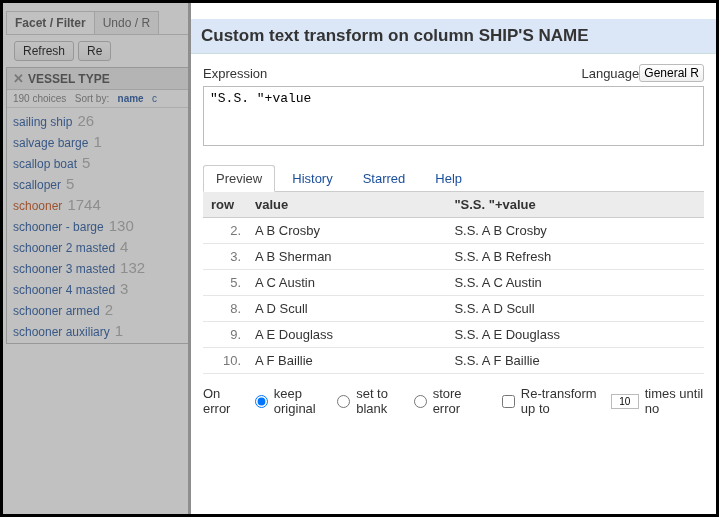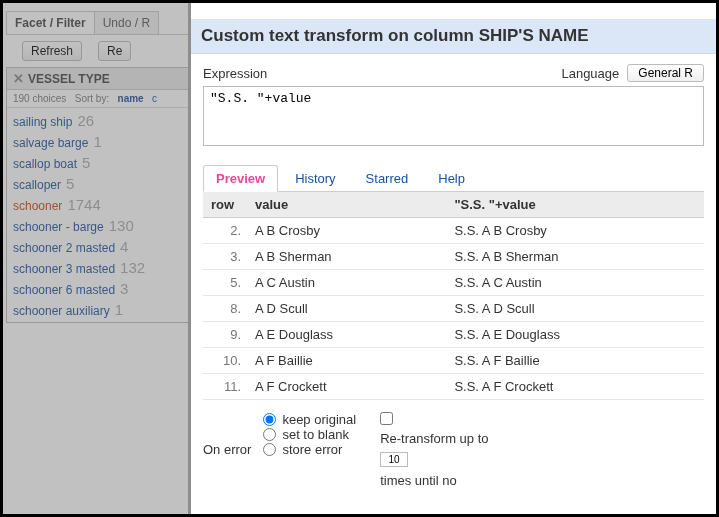--- a/index.html
+++ b/index.html
@@ -3,54 +3,54 @@
 <meta charset="utf-8">
 <style>
 * { box-sizing: border-box; margin: 0; padding: 0; }
 body { font-family: Arial, Helvetica, sans-serif; font-size: 13px; color: #333; width: 719px; height: 517px; overflow: hidden; position: relative; background: #fff; border: 3px solid #000; }
 .app-wrap { position: relative; width: 100%; height: 100%; }
 .sidebar { position: absolute; left: 0; top: 0; width: 214px; height: 100%; background: #fff; padding: 8px 3px; }
 .sb-tabs { display:flex; gap:0; border-bottom:1px solid #ccc; font-size:12px; }
 .sb-tab { padding:4px 8px; border:1px solid #ccc; border-bottom:none; background:#f0f0f0; color:#555; cursor:pointer; }
 .sb-tab + .sb-tab { margin-left:-1px; }
 .sb-tab.active { background:#fff; font-weight:bold; color:#444; }
-.sb-btns { display:flex; gap:16px; margin:6px 16px; }
+.sb-btns { display:flex; gap:4px; margin:6px 8px; }
 .sb-btn { font-size:12px; padding:2px 8px; border:1px solid #bbb; background:linear-gradient(#fff,#eee); border-radius:3px; cursor:pointer; }
 .facet-box { border:1px solid #bbb; margin-top:4px; }
 .facet-header { background:#eaeaea; padding:3px 6px; font-size:12px; font-weight:bold; color:#444; display:flex; align-items:center; gap:4px; border-bottom:1px solid #ccc;}
 .facet-close { color:#888; font-weight:bold; cursor:pointer; font-size:13px; }
 .facet-sub { padding:3px 6px; font-size:10px; color:#777; border-bottom:1px solid #ddd; }
 .facet-sub .linkish { color:#1a4f9c; cursor:pointer; }
 .facet-items { padding:2px 3px; }
 .facet-item { display:flex; justify-content:flex-start; align-items:baseline; padding:2px 3px; font-size:12px; }
 .facet-item .lbl { color:#1a4f9c; cursor:pointer; }
 .facet-item .cnt { color:#aaa; font-size:15px; margin-left:5px; }
 .facet-item.selected .lbl { color:#c34a10; }
 .divider { position:absolute; left:185px; top:0; width:3px; height:100%; background:#aaa; }
 .scrim { position:absolute; left:0; top:0; width:188px; height:100%; background:rgba(100,100,100,0.4); pointer-events:none; }
 .dialog { position:absolute; left:188px; top:0; right:0; bottom:0; background:#fff;margin-top:16px; }
 .dlg-title { background:#dbe7f7; padding:7px 10px; font-size:17px; font-weight:bold; color:#333; border-bottom:1px solid #cdd; }
 .dlg-body { padding:10px 12px; }
 .expr-row { display:flex; justify-content:space-between; align-items:center; font-size:13px; margin-bottom:4px; }
-.lang-group { display:flex; align-items:center; gap:8px; }
-.lang-select { font-size:12px; padding:1px 10px; border:1px solid #bbb; border-radius:3px; background:linear-gradient(#fff,#f0f0f0); }
+.lang-group { display:flex; align-items:center; gap:0; }
+.lang-select { font-size:12px; padding:1px 4px; border:1px solid #bbb; border-radius:3px; background:linear-gradient(#fff,#f0f0f0); }
 .expr-area { width:100%; height:60px; border:1px solid #bbb; resize:none; font-family:"Courier New",monospace; font-size:13px; padding:4px 6px; }
 .inner-tabs { margin-top:16px; display:flex; gap:0; border-bottom:1px solid #ccc; font-size:13px; }
 .inner-tab { padding:5px 12px; border:1px solid transparent; margin-bottom:-1px; color:#1a4f9c; cursor:pointer; }
-.inner-tab.active { border:1px solid #ccc; border-bottom:1px solid #fff; border-radius:3px 3px 0 0; font-weight:bold; color:#ec4899; }
+.inner-tab.active { border:1px solid #ccc; border-bottom:1px solid #fff; border-radius:3px 3px 0 0; font-weight:normal; color:#404040; }
 .inner-tab + .inner-tab { margin-left:4px; }
 .preview-table { width:100%; border-collapse:collapse; margin-top:0; font-size:13px; }
 .preview-table th { text-align:left; background:#ececec; border-bottom:1px solid #ccc; padding:5px 8px; font-weight:bold; color:#333; font-size:13px;}
 .preview-table td { padding:5px 8px; border-bottom:1px solid #e6e6e6; color:#333; }
 .preview-table td.rownum { color:#777; width:44px; text-align:right; padding-right:6px; }
 .options-row { margin-top:12px; display:flex; align-items:flex-start; gap:24px; font-size:13px; color:#333; }
 .error-opts { display:flex; align-items:flex-end; gap:12px; }
-.error-radios { display:flex; flex-direction:column; gap:0; }
+.error-radios { display:flex; flex-direction:row; gap:7px; }
 .radio-line { display:flex; align-items:center; gap:6px; }
-.retrans { display:flex; align-items:flex-start; gap:6px;flex-direction:column; }
+.retrans { display:flex; align-items:center; gap:6px; }
 .retrans input[type=text] { width:28px; padding:1px 3px; font-size:10px; border:1px solid #bbb; text-align:center; }
 table.preview-table tr.headrow th:first-child { width:44px; }
 </style>
 </head>
 <body>
 
 <div class="app-wrap">
   <div class="sidebar">
     <div class="sb-tabs">
       <div class="sb-tab active">Facet / Filter</div>
@@ -101,22 +101,26 @@
           </div>
           <div class="facet-item">
             <span class="lbl">schooner 2 masted</span>
             <span class="cnt">4</span>
           </div>
           <div class="facet-item">
             <span class="lbl">schooner 3 masted</span>
             <span class="cnt">132</span>
           </div>
           <div class="facet-item">
-            <span class="lbl">schooner 6 masted</span>
+            <span class="lbl">schooner 4 masted</span>
             <span class="cnt">3</span>
+          </div>
+          <div class="facet-item">
+            <span class="lbl">schooner armed</span>
+            <span class="cnt">2</span>
           </div>
           <div class="facet-item">
             <span class="lbl">schooner auxiliary</span>
             <span class="cnt">1</span>
           </div>
         </div>
     </div>
   </div>
 
   <div class="divider"></div>
@@ -150,46 +154,41 @@
         </tbody>
           <tbody id="preview-body">
             <tr>
               <td class="rownum">2.</td>
               <td>A B Crosby</td>
               <td>S.S. A B Crosby</td>
             </tr>
             <tr>
               <td class="rownum">3.</td>
               <td>A B Sherman</td>
-              <td>S.S. A B Sherman</td>
+              <td>S.S. A B Refresh</td>
             </tr>
             <tr>
               <td class="rownum">5.</td>
               <td>A C Austin</td>
               <td>S.S. A C Austin</td>
             </tr>
             <tr>
               <td class="rownum">8.</td>
               <td>A D Scull</td>
               <td>S.S. A D Scull</td>
             </tr>
             <tr>
               <td class="rownum">9.</td>
               <td>A E Douglass</td>
               <td>S.S. A E Douglass</td>
             </tr>
             <tr>
               <td class="rownum">10.</td>
               <td>A F Baillie</td>
               <td>S.S. A F Baillie</td>
-            </tr>
-            <tr>
-              <td class="rownum">11.</td>
-              <td>A F Crockett</td>
-              <td>S.S. A F Crockett</td>
             </tr>
           </tbody>
       </table>
 
       <div class="options-row">
         <div class="error-opts">
           <span>On error</span>
           <div class="error-radios">
             <label class="radio-line">
               <input type="radio" name="onerr" checked="" style="">

